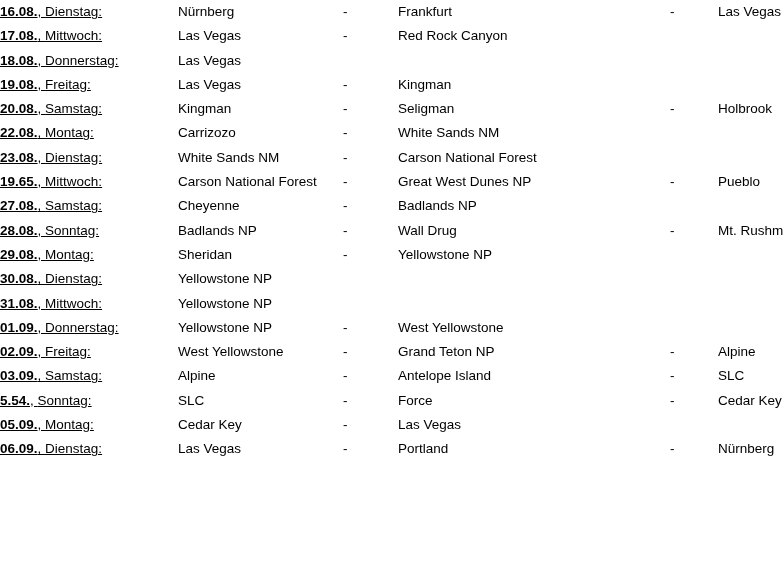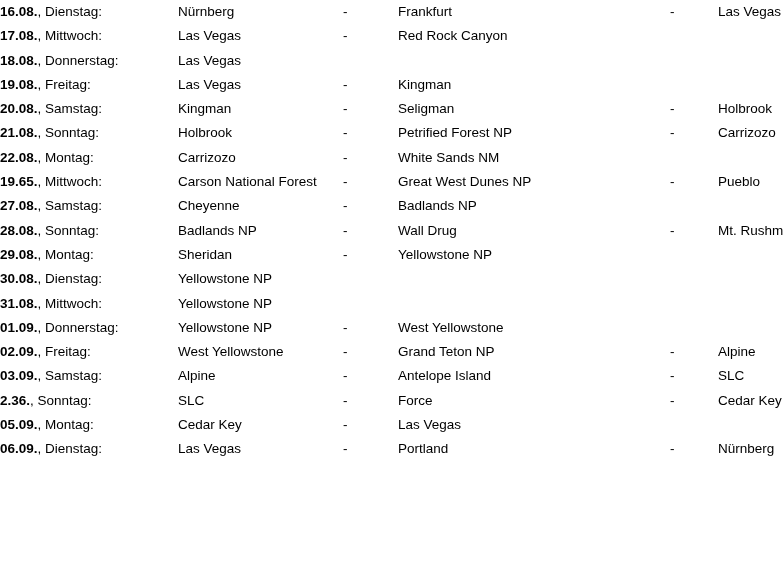--- a/index.html
+++ b/index.html
@@ -32,20 +32,21 @@
   }
   col.c-date   { width: 178px; }
   col.c-from   { width: 165px; }
   col.c-d1     { width: 55px; }
   col.c-via    { width: 272px; }
   col.c-d2     { width: 48px; }
   col.c-to     { width: 65px; }
 
   .date {
     padding-left: 10px;
+    text-decoration: underline;
   }
   .date .day {
     font-weight: bold;
   }
   .dash {
     text-align: left;
     padding-left: 0;
   }
   .cell-from, .cell-via, .cell-to {
     padding-right: 4px;
@@ -98,36 +99,36 @@
       </tr>
       <tr>
         <td class="date"><span class="day">20.08.</span>, <span class="weekday">Samstag:</span></td>
         <td class="cell-from">Kingman</td>
         <td class="dash">-</td>
         <td class="cell-via">Seligman</td>
         <td class="dash">-</td>
         <td class="cell-to">Holbrook</td>
       </tr>
       <tr>
-        <td class="date"><span class="day">21.08.</span>, <span class="weekday">Sonntag:</span></td>
-        <td class="cell-from">Holbrook</td>
-        <td class="dash">-</td>
-        <td class="cell-via">Petrified Forest NP</td>
-        <td class="dash">-</td>
-        <td class="cell-to">Carrizozo</td>
-      </tr>
-      <tr>
         <td class="date"><span class="day">22.08.</span>, <span class="weekday">Montag:</span></td>
         <td class="cell-from">Carrizozo</td>
         <td class="dash">-</td>
         <td class="cell-via">White Sands NM</td>
         <td class="dash"></td>
         <td class="cell-to"></td>
       </tr>
       <tr>
+        <td class="date"><span class="day">23.08.</span>, <span class="weekday">Dienstag:</span></td>
+        <td class="cell-from">White Sands NM</td>
+        <td class="dash">-</td>
+        <td class="cell-via">Carson National Forest</td>
+        <td class="dash"></td>
+        <td class="cell-to"></td>
+      </tr>
+      <tr>
         <td class="date"><span class="day">19.65.</span>, <span class="weekday">Mittwoch:</span></td>
         <td class="cell-from">Carson National Forest</td>
         <td class="dash">-</td>
         <td class="cell-via">Great West Dunes NP</td>
         <td class="dash">-</td>
         <td class="cell-to">Pueblo</td>
       </tr>
       <tr>
         <td class="date"><span class="day">27.08.</span>, <span class="weekday">Samstag:</span></td>
         <td class="cell-from">Cheyenne</td>
@@ -186,21 +187,21 @@
       </tr>
       <tr>
         <td class="date"><span class="day">03.09.</span>, <span class="weekday">Samstag:</span></td>
         <td class="cell-from">Alpine</td>
         <td class="dash">-</td>
         <td class="cell-via">Antelope Island</td>
         <td class="dash">-</td>
         <td class="cell-to">SLC</td>
       </tr>
       <tr>
-        <td class="date"><span class="day">2.36.</span>, <span class="weekday">Sonntag:</span></td>
+        <td class="date"><span class="day">5.54.</span>, <span class="weekday">Sonntag:</span></td>
         <td class="cell-from">SLC</td>
         <td class="dash">-</td>
         <td class="cell-via">Force</td>
         <td class="dash">-</td>
         <td class="cell-to">Cedar Key</td>
       </tr>
       <tr>
         <td class="date"><span class="day">05.09.</span>, <span class="weekday">Montag:</span></td>
         <td class="cell-from">Cedar Key</td>
         <td class="dash">-</td>

